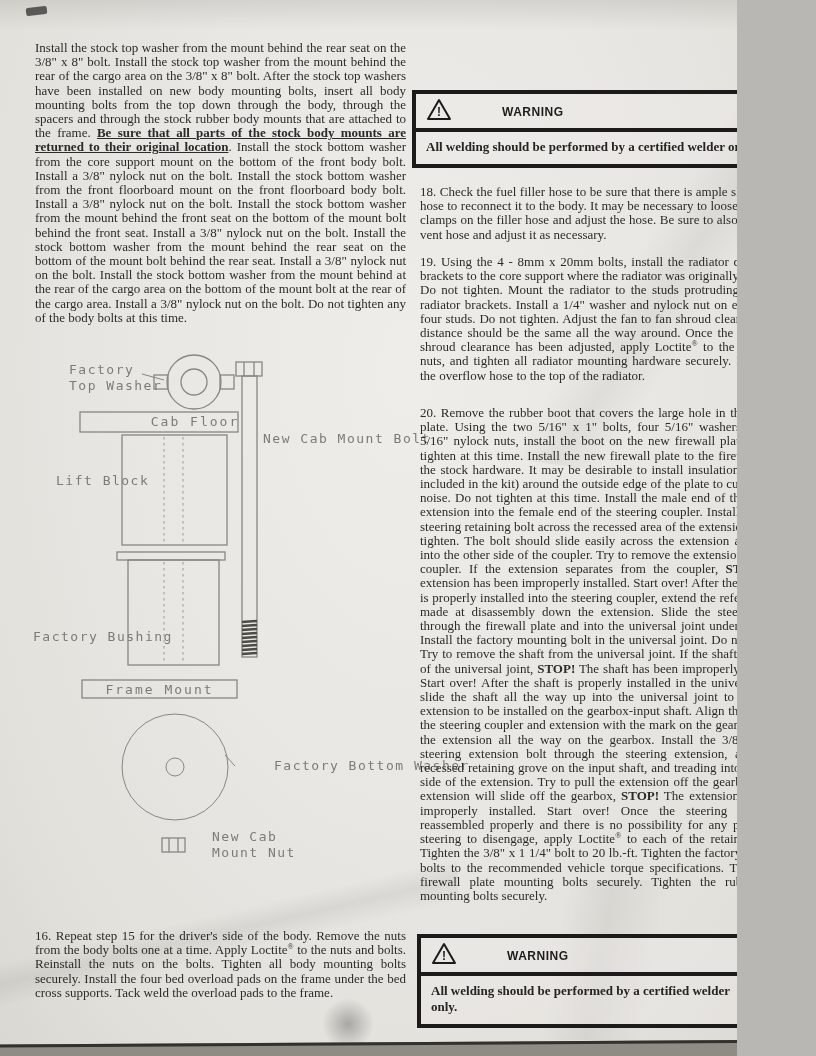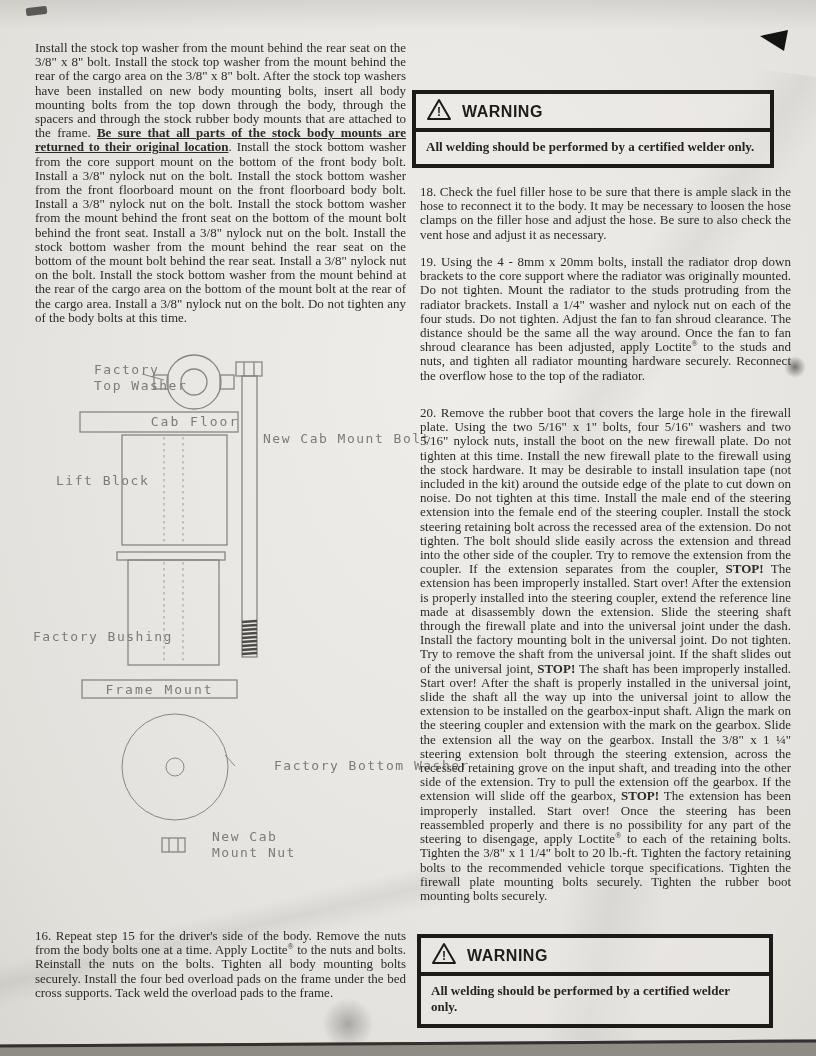--- a/index.html
+++ b/index.html
@@ -2,21 +2,21 @@
 <html><head>
 <meta charset="utf-8">
 <style>
   html,body{margin:0;padding:0;}
   body{
     width:816px;height:1056px;
     font-family:"Liberation Serif", serif;
     background:#b9b7b3;
   }
   .page{
-    position:relative;width:816px;height:1056px;overflow:hidden;
+    position:relative;width:737px;height:1056px;overflow:hidden;
     background:radial-gradient(ellipse at 55% 35%, #efede9 0%, #e9e7e3 45%, #e2e0db 80%, #d9d7d2 100%);
   }
   
   .wrinkle{position:absolute;pointer-events:none;}
   .w1{left:0;top:0;width:816px;height:30px;background:linear-gradient(180deg, rgba(120,118,112,.18), rgba(0,0,0,0));}
   .w2{left:540px;top:60px;width:280px;height:420px;background:linear-gradient(115deg, rgba(0,0,0,0) 40%, rgba(90,88,84,.08) 50%, rgba(0,0,0,0) 60%);transform:rotate(8deg);}
   .w3{left:-40px;top:830px;width:500px;height:200px;background:linear-gradient(170deg, rgba(0,0,0,0) 45%, rgba(90,88,84,.10) 52%, rgba(0,0,0,0) 60%);transform:rotate(-3deg);}
   .w4{left:380px;top:880px;width:440px;height:160px;background:linear-gradient(100deg, rgba(0,0,0,0) 40%, rgba(90,88,84,.09) 50%, rgba(0,0,0,0) 62%);}
   .corner-wedge{position:absolute;left:758px;top:29px;width:32px;height:24px;}
   .mark-top-left{position:absolute;left:26px;top:7px;width:21px;height:8px;background:#3a3a38;border-radius:2px;transform:rotate(-7deg);opacity:.8;}
@@ -37,21 +37,21 @@
   
   .warnbox{
     position:absolute;border:4px solid #1c1b1a;background:rgba(238,236,232,.4);
   }
   .warnhead{
     display:flex;align-items:center;gap:10px;
     padding:4px 10px 3px 10px;border-bottom:4px solid #1c1b1a;
   }
   .warnhead .wtitle{
     font-family:"Liberation Sans", sans-serif;font-weight:bold;
-    font-size:16px;letter-spacing:0.5px;color:#1e1d1c;
+    font-size:12px;letter-spacing:0.5px;color:#1e1d1c;margin-left:40px;
   }
   .warnbody{
     padding:7px 10px 9px 10px;
     font-family:Liberation Serif, serif;font-weight:bold;
     font-size:13px;color:#252422;text-align:left;
   }
   
   .diagram{position:absolute;left:30px;top:350px;width:380px;height:520px;}
   .dlabel{
     position:absolute;
@@ -130,21 +130,21 @@
         <line x1="212" y1="284" x2="227" y2="283"></line>
         <line x1="212" y1="288" x2="227" y2="287"></line>
         <line x1="212" y1="292" x2="227" y2="291"></line>
         <line x1="212" y1="296" x2="227" y2="295"></line>
         <line x1="212" y1="300" x2="227" y2="299"></line>
         <line x1="212" y1="304" x2="227" y2="303"></line>
       </g>
     </svg>
 
     
-    <div class="dlabel" style="left:64px;top:12px;">
+    <div class="dlabel" style="left:39px;top:12px;">
       <div>Factory</div>
       <div>Top Washer</div>
     </div>
     <div class="dlabel center" style="left:50px;top:64px;width:158px;padding-left:36px;">Cab Floor</div>
     <div class="dlabel" style="left:233px;top:81px;">New Cab Mount Bolt</div>
     <div class="dlabel" style="left:26px;top:123px;">Lift Block</div>
     <div class="dlabel" style="left:3px;top:236px;margin-top:43px;">Factory Bushing</div>
     <div class="dlabel center" style="left:52px;top:332px;width:155px;">Frame Mount</div>
     <div class="dlabel" style="left:204px;top:408px;margin-left:40px;">Factory Bottom Washer</div>
     <div class="dlabel" style="left:182px;top:479px;">

